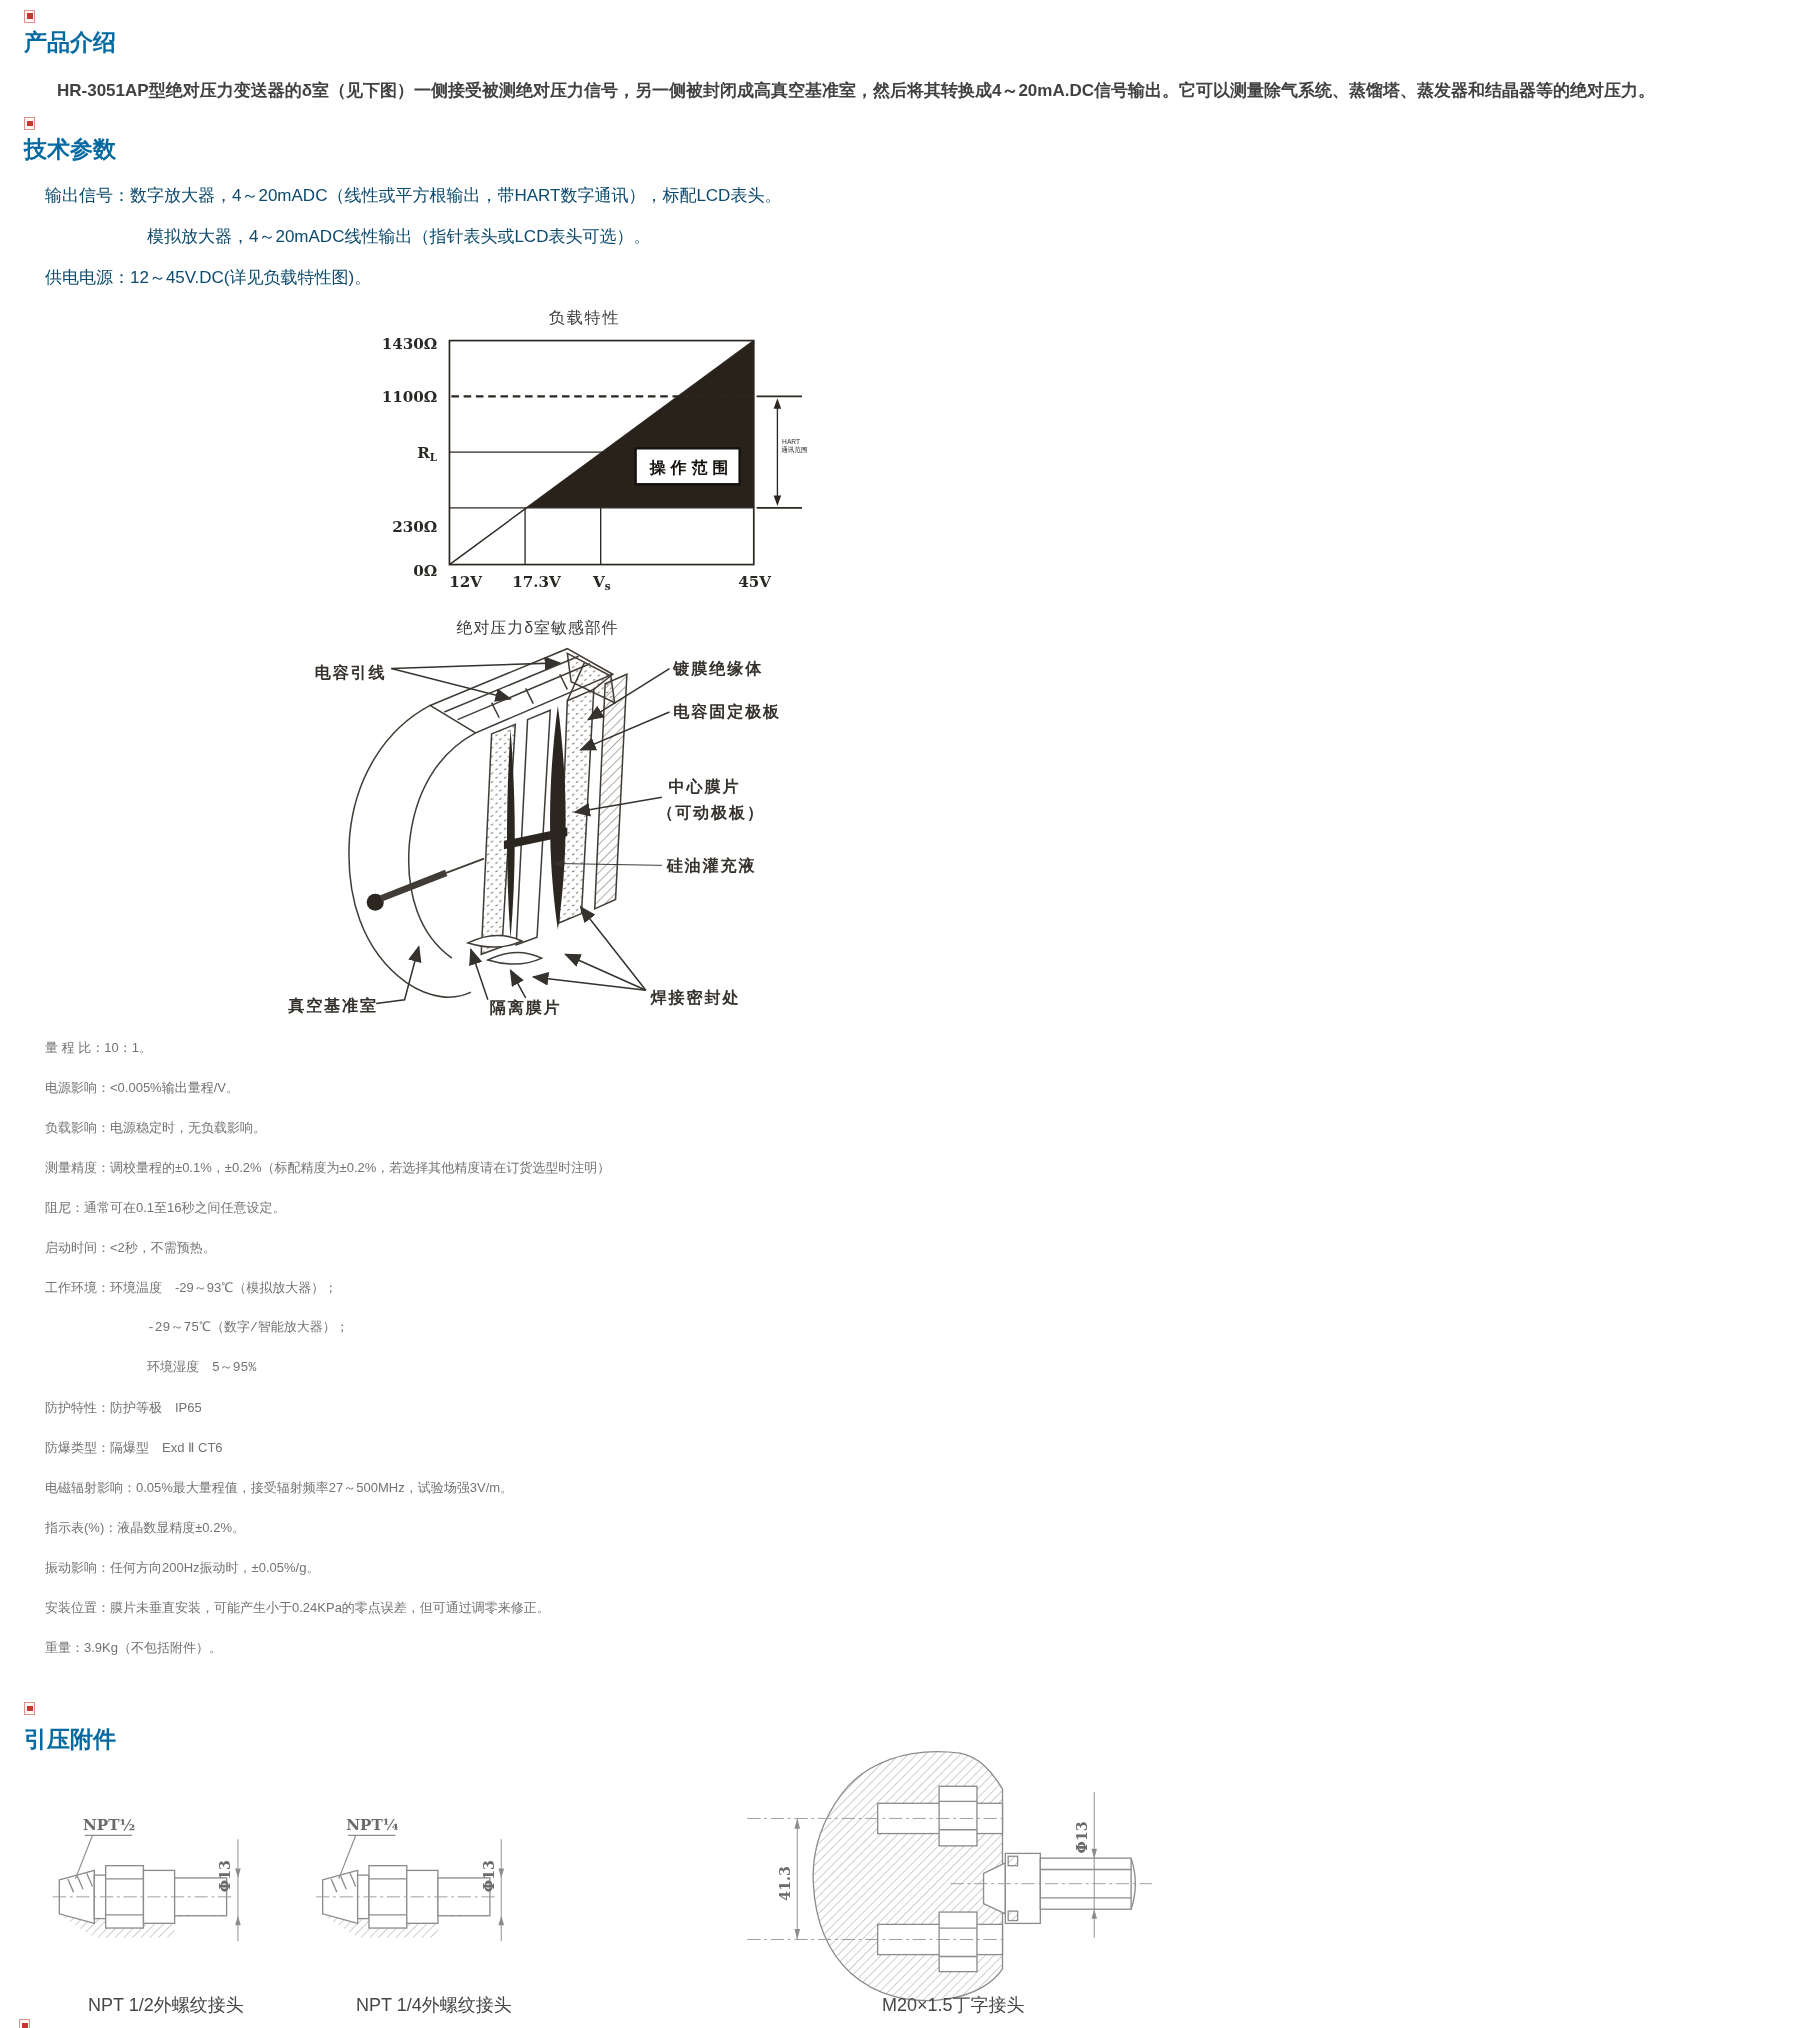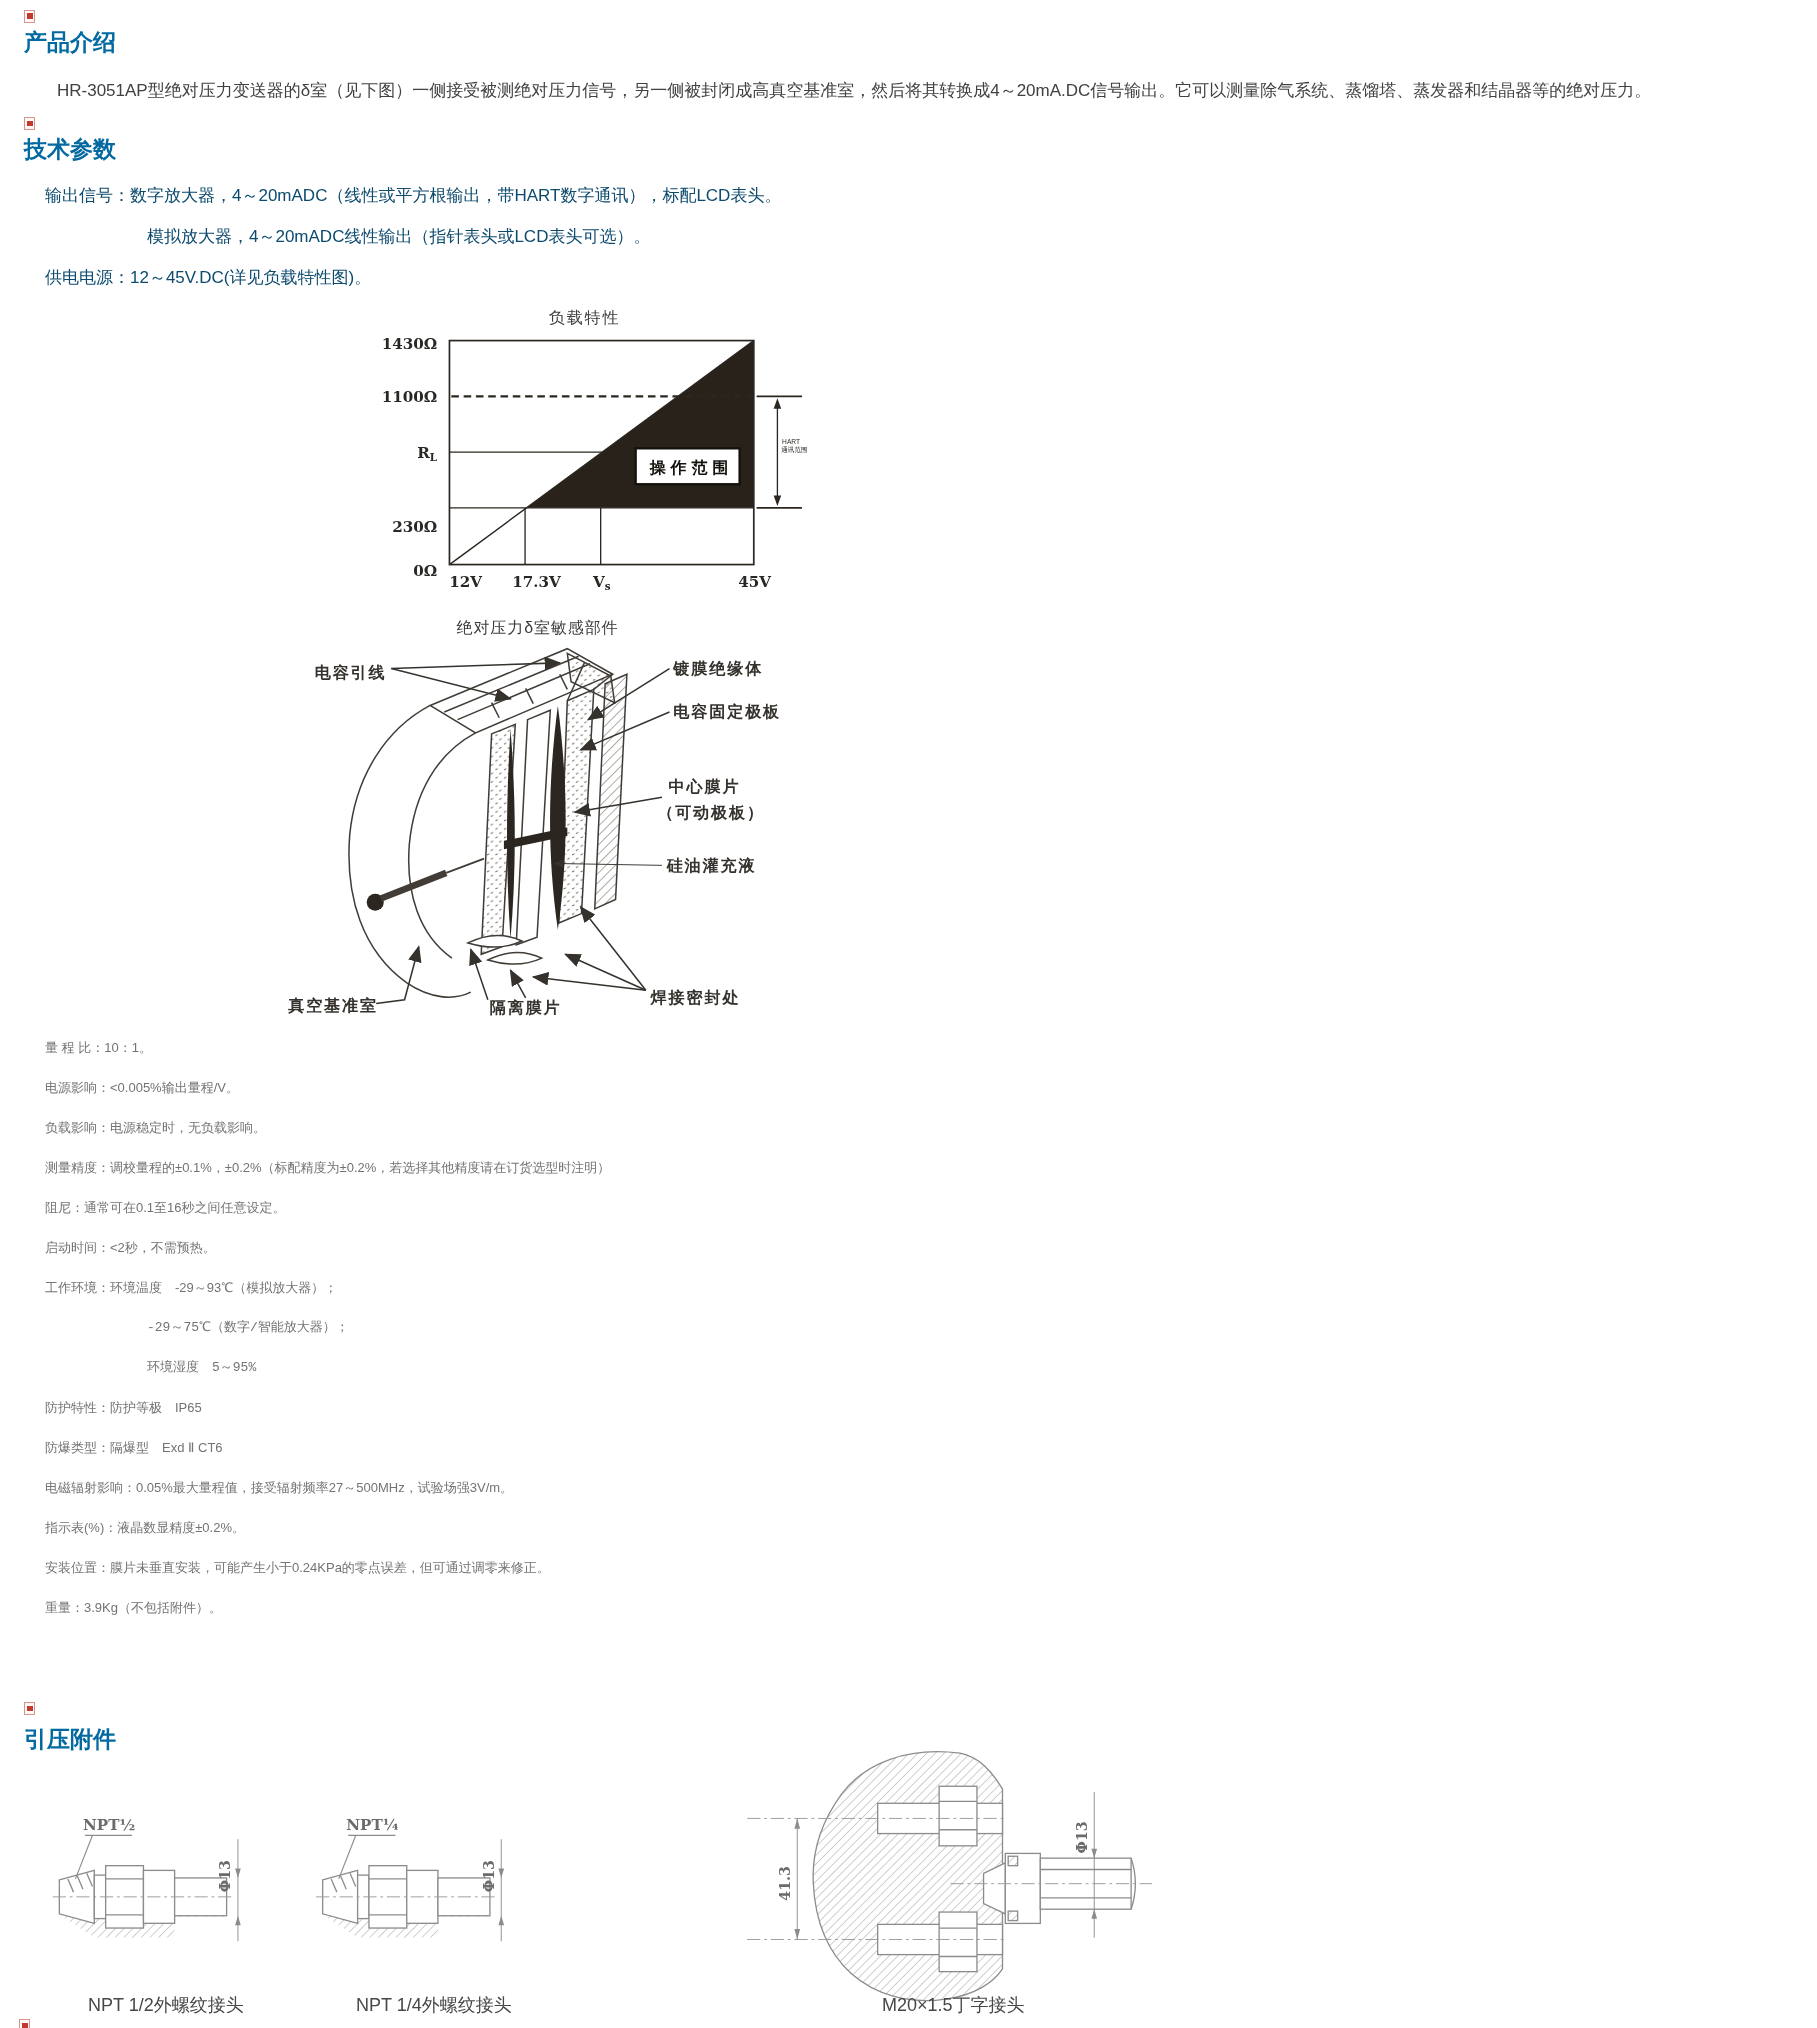--- a/index.html
+++ b/index.html
@@ -3,21 +3,21 @@
 <meta charset="utf-8">
 <style>
   * { margin:0; padding:0; box-sizing:border-box; }
   html,body { width:1817px; height:2028px; }
   body {
     position:relative; background:#ffffff; overflow:hidden;
     font-family:"Liberation Sans", sans-serif; color:#3f3f3f;
   }
   .abs { position:absolute; }
   .heading { font-size:23px; font-weight:bold; color:#0369a1; white-space:pre; }
-  .para { font-size:17px; color:#414141; white-space:pre; }
+  .para { font-size:17px; color:#414141; white-space:pre;font-weight:bold; }
   .tech-line { font-size:17px; color:#0c4a6e; white-space:pre; }
   .spec-list { left:45px; top:1028px; }
   .spec-line { height:40px; line-height:40px; font-size:13px; color:#737373; white-space:pre; }
   .sp-ind { padding-left:102px;font-family:Liberation Mono, monospace; }
   .chart-caption { font-size:16px; color:#3c3c3c; text-align:center; letter-spacing:0.9px; white-space:pre;margin-top:16px; }
   .fit-caption { font-size:18px; color:#474747; white-space:pre; }
   
   .red-icon { width:11.4px; height:13.2px; border:0.9px solid #d9958c; background:#fdf7f6; }
   .red-icon::after { content:""; display:block; width:5.7px; height:5.7px; margin:2.8px 0 0 1.9px;
                      background:#c23a2f; }
@@ -171,20 +171,21 @@
   <div class="spec-line">测量精度：调校量程的±0.1%，±0.2%（标配精度为±0.2%，若选择其他精度请在订货选型时注明）</div>
   <div class="spec-line">阻尼：通常可在0.1至16秒之间任意设定。</div>
   <div class="spec-line">启动时间：&lt;2秒，不需预热。</div>
   <div class="spec-line">工作环境：环境温度　-29～93℃（模拟放大器）；</div>
   <div class="spec-line sp-ind">-29～75℃（数字/智能放大器）；</div>
   <div class="spec-line sp-ind">环境湿度　5～95%</div>
   <div class="spec-line">防护特性：防护等极　IP65</div>
   <div class="spec-line">防爆类型：隔爆型　Exd Ⅱ CT6</div>
   <div class="spec-line">电磁辐射影响：0.05%最大量程值，接受辐射频率27～500MHz，试验场强3V/m。</div>
   <div class="spec-line">指示表(%)：液晶数显精度±0.2%。</div>
+  <div class="spec-line">振动影响：任何方向200Hz振动时，±0.05%/g。</div>
   <div class="spec-line">安装位置：膜片未垂直安装，可能产生小于0.24KPa的零点误差，但可通过调零来修正。</div>
   <div class="spec-line">重量：3.9Kg（不包括附件）。</div>
 </div>
 
 <div class="abs red-icon" style="left:24px; top:1702px"></div>
 <div class="abs heading" style="left:24px; top:1724px">引压附件</div>
 
 <svg class="abs" style="left:47px; top:1774px" width="260" height="189" viewBox="50 1875 275 200">
   <polygon points="63,2005 240,2005 240,2026 185,2026 185,2048 100,2048 63,2024" fill="url(#hatchG)" stroke="none"></polygon>
   <g stroke="#8c8c8c" stroke-width="1.4" fill="#ffffff">

